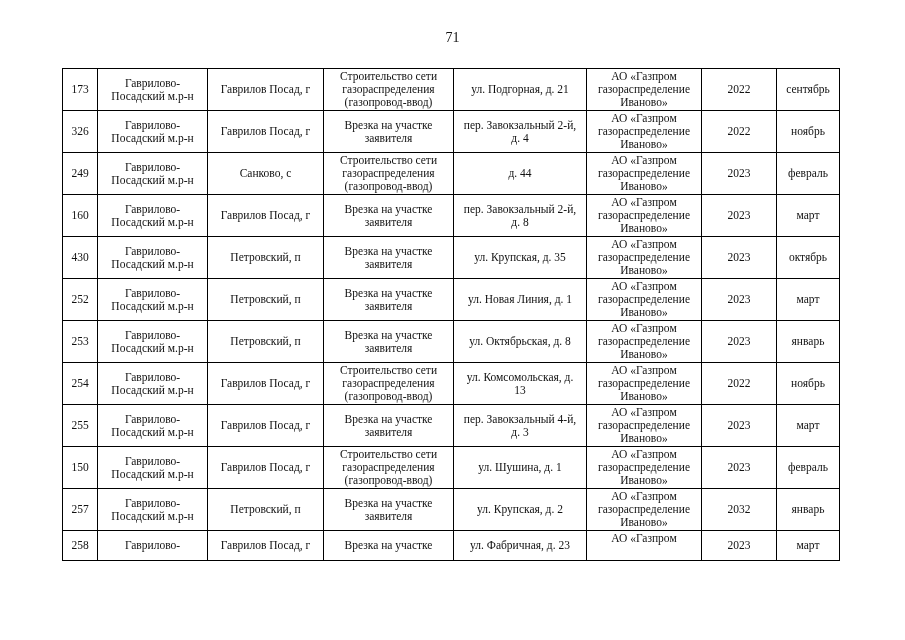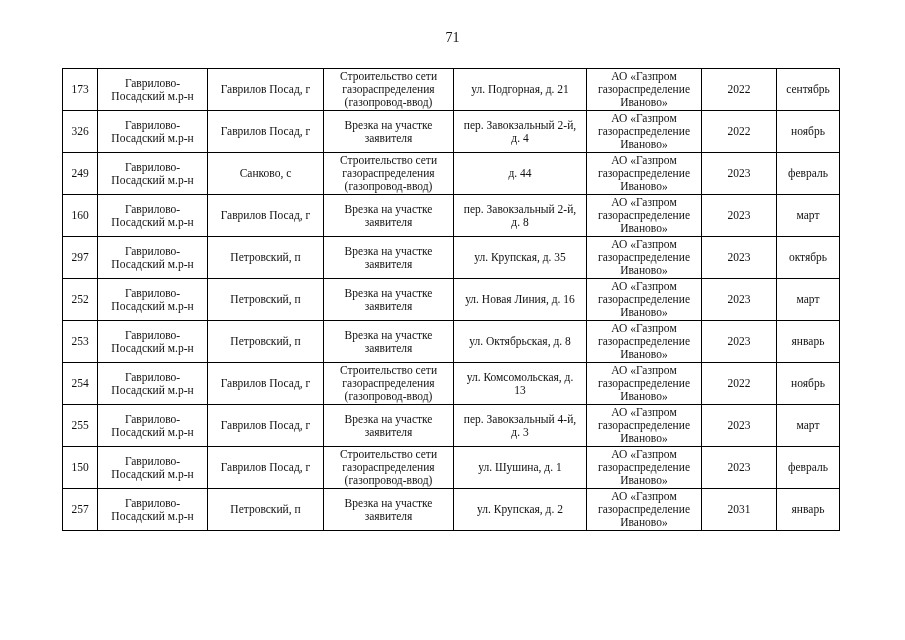--- a/index.html
+++ b/index.html
@@ -115,41 +115,41 @@
 заявителя</td>
         <td class="cell-address">пер. Завокзальный 2-й,
 д. 8</td>
         <td class="cell-org">АО «Газпром
 газораспределение
 Иваново»</td>
         <td class="cell-year">2023</td>
         <td class="cell-month">март</td>
       </tr>
       <tr class="row-normal">
-        <td class="cell-num">297</td>
+        <td class="cell-num">430</td>
         <td class="cell-district">Гаврилово-
 Посадский м.р-н</td>
         <td class="cell-settlement">Петровский, п</td>
         <td class="cell-work">Врезка на участке
 заявителя</td>
         <td class="cell-address">ул. Крупская, д. 35</td>
         <td class="cell-org">АО «Газпром
 газораспределение
 Иваново»</td>
         <td class="cell-year">2023</td>
         <td class="cell-month">октябрь</td>
       </tr>
       <tr class="row-normal">
         <td class="cell-num">252</td>
         <td class="cell-district">Гаврилово-
 Посадский м.р-н</td>
         <td class="cell-settlement">Петровский, п</td>
         <td class="cell-work">Врезка на участке
 заявителя</td>
-        <td class="cell-address">ул. Новая Линия, д. 16</td>
+        <td class="cell-address">ул. Новая Линия, д. 1</td>
         <td class="cell-org">АО «Газпром
 газораспределение
 Иваново»</td>
         <td class="cell-year">2023</td>
         <td class="cell-month">март</td>
       </tr>
       <tr class="row-normal">
         <td class="cell-num">253</td>
         <td class="cell-district">Гаврилово-
 Посадский м.р-н</td>
@@ -213,17 +213,27 @@
         <td class="cell-num">257</td>
         <td class="cell-district">Гаврилово-
 Посадский м.р-н</td>
         <td class="cell-settlement">Петровский, п</td>
         <td class="cell-work">Врезка на участке
 заявителя</td>
         <td class="cell-address">ул. Крупская, д. 2</td>
         <td class="cell-org">АО «Газпром
 газораспределение
 Иваново»</td>
-        <td class="cell-year">2031</td>
+        <td class="cell-year">2032</td>
         <td class="cell-month">январь</td>
+      </tr>
+      <tr class="row-cut">
+        <td class="cell-num">258</td>
+        <td class="cell-district">Гаврилово-</td>
+        <td class="cell-settlement">Гаврилов Посад, г</td>
+        <td class="cell-work">Врезка на участке</td>
+        <td class="cell-address">ул. Фабричная, д. 23</td>
+        <td class="cell-org">АО «Газпром</td>
+        <td class="cell-year">2023</td>
+        <td class="cell-month">март</td>
       </tr>
     </tbody>
 </table>
 
 </body></html>

